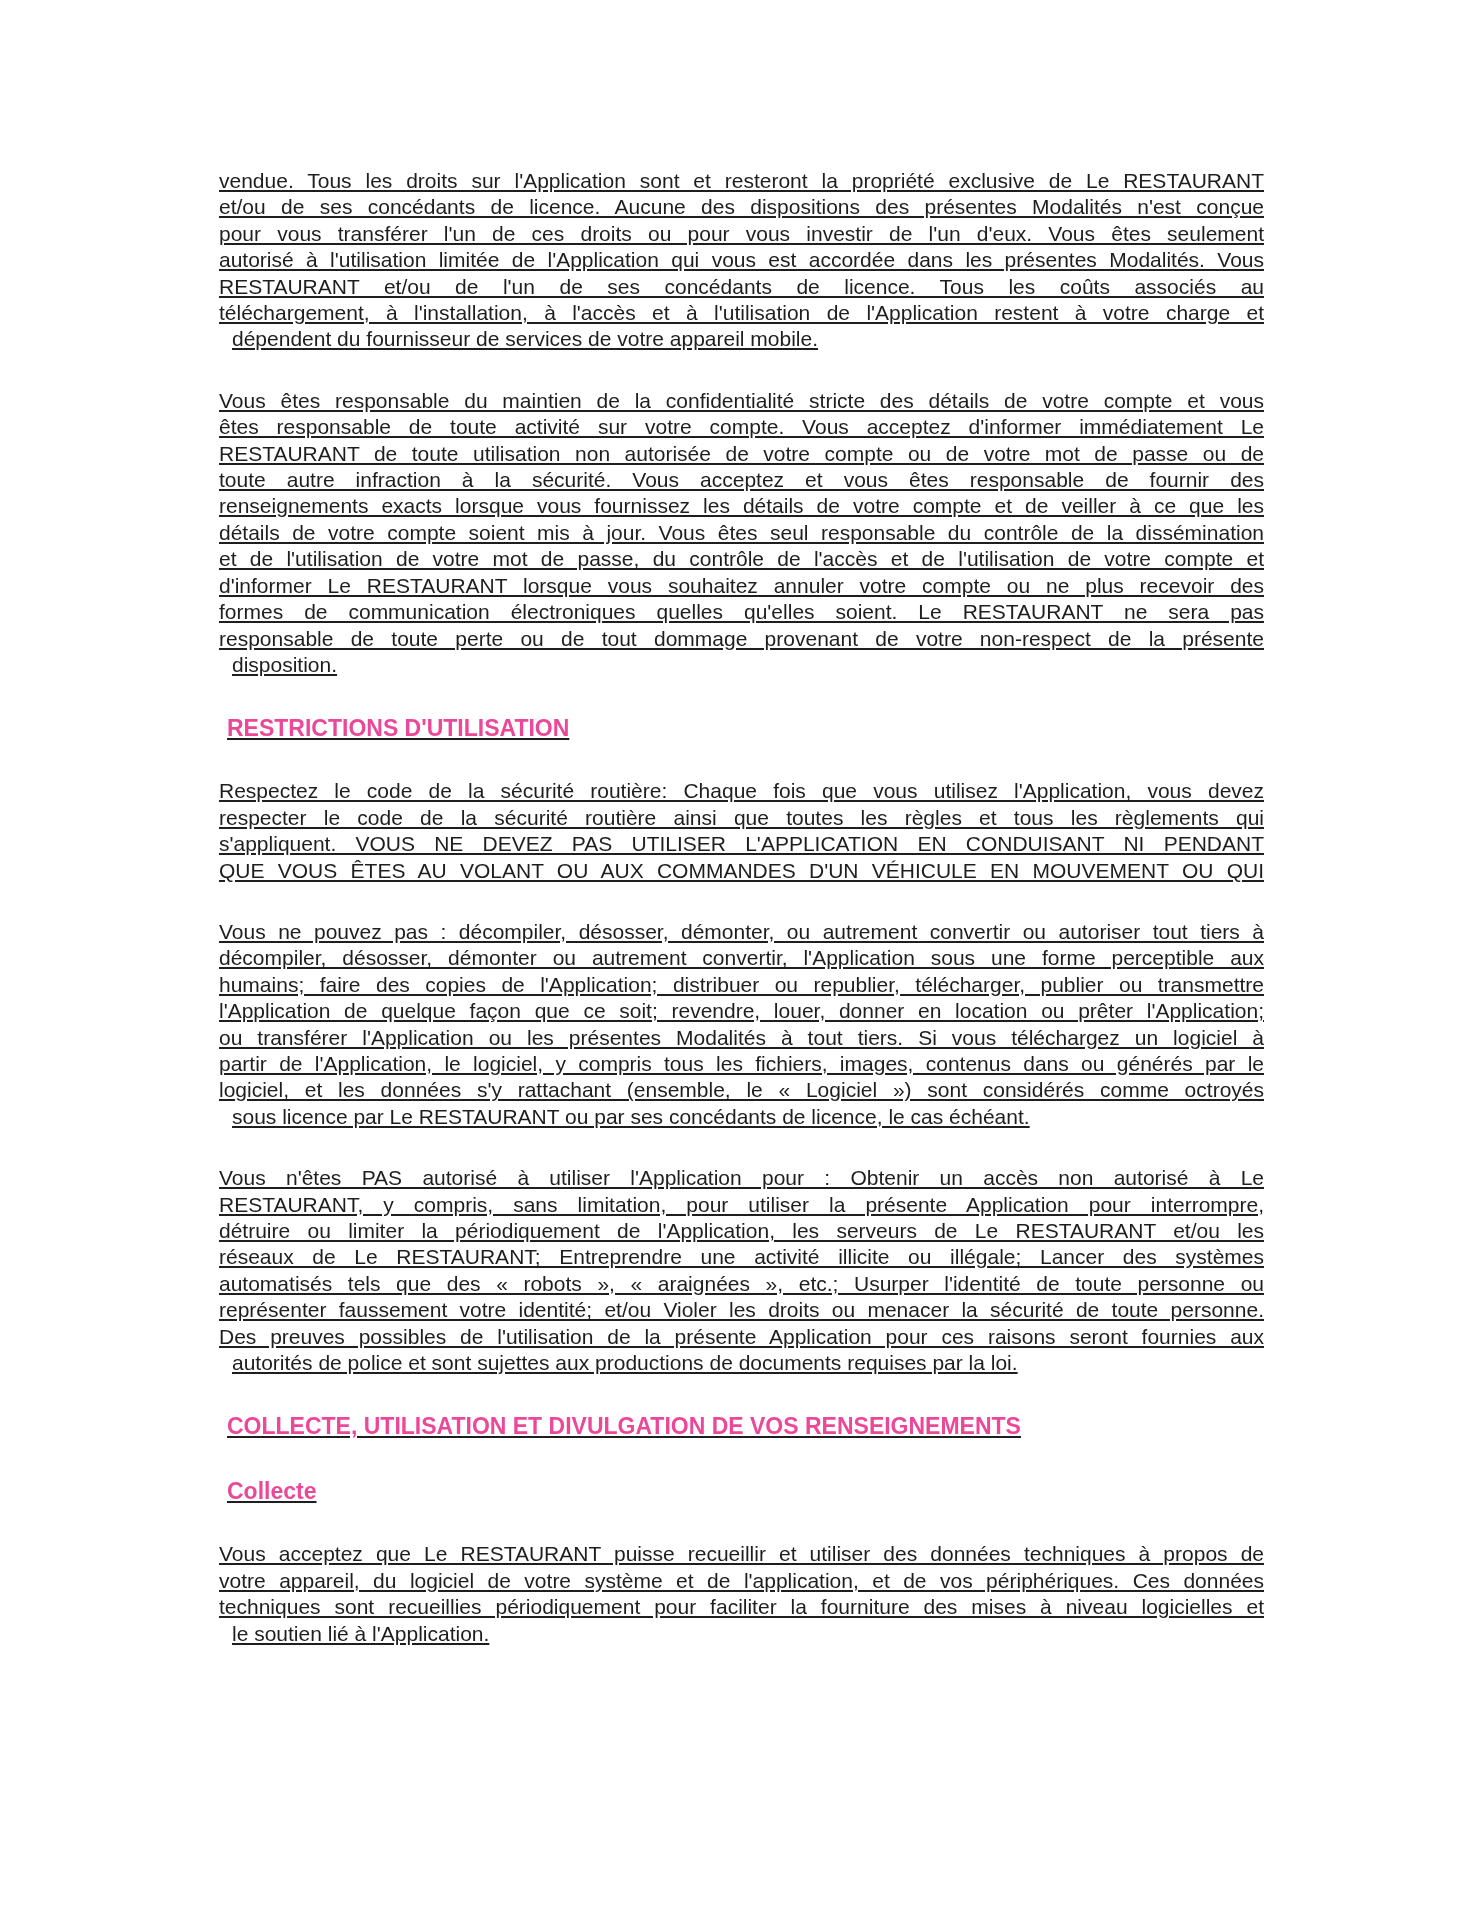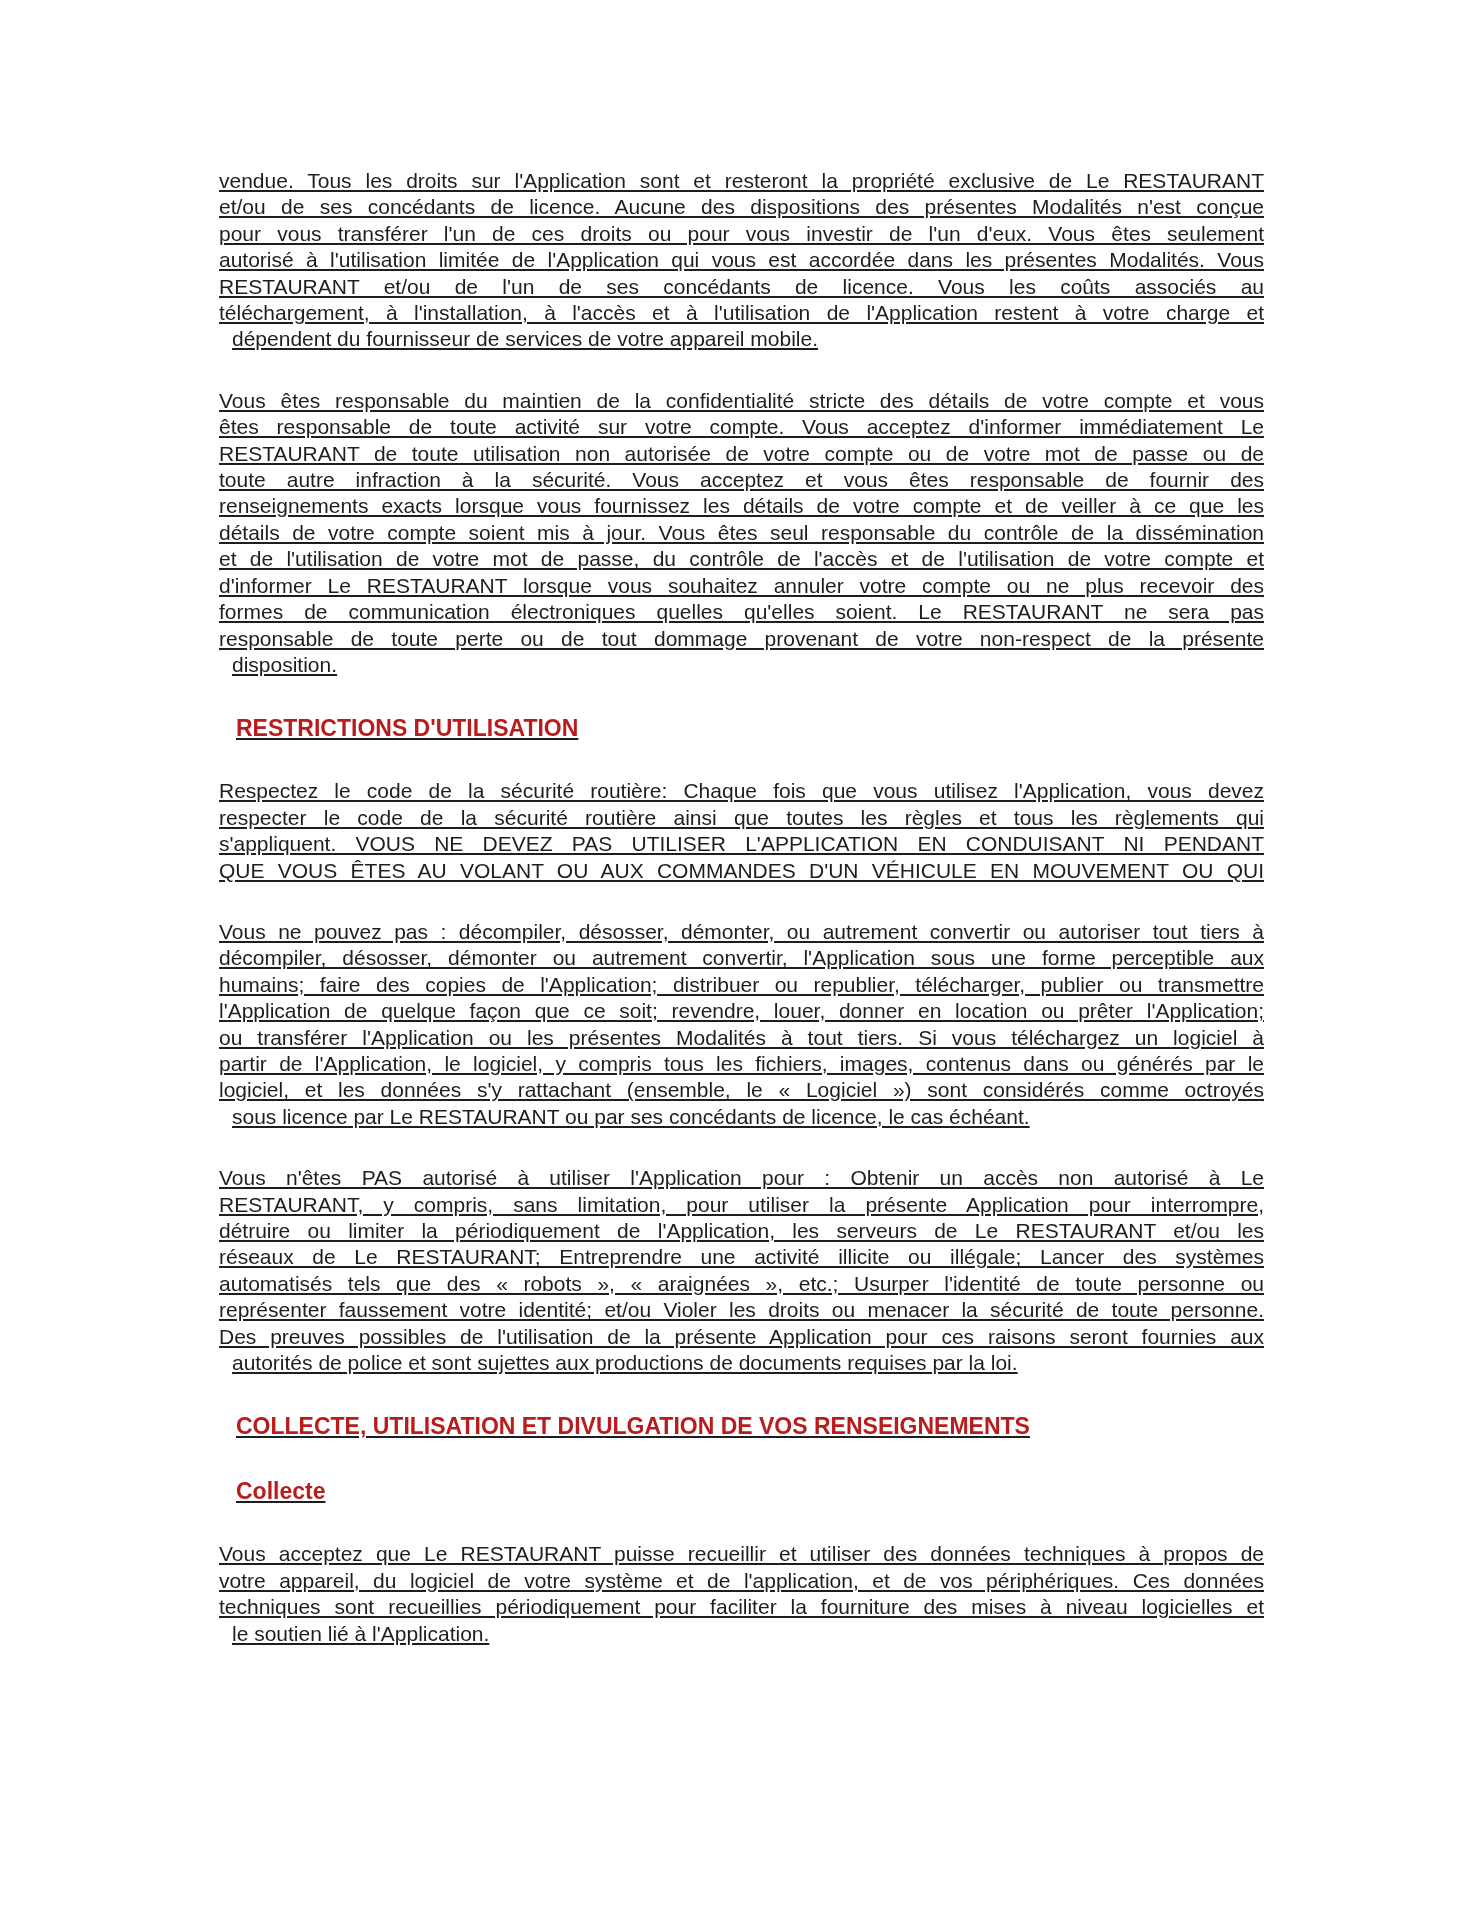--- a/index.html
+++ b/index.html
@@ -24,35 +24,35 @@
     font-size: 21px;
     line-height: 26.4px;
     text-align: justify;
     text-align-last: justify;
   }
   .line.last { text-align-last: left; margin-left: 13px; }
   .heading, .subheading {
     font-size: 23px;
     font-weight: 700;
     line-height: 30px;
-    margin: 0 0 35px 17px;
-    color: #b91c1c;
+    margin: 0 0 35px 8px;
+    color: #ec4899;
   }
 </style>
 </head>
 <body>
 
 <main class="text-column">
   <div id="doc-body">
       <div class="paragraph">
         <div class="line">vendue. Tous les droits sur l'Application sont et resteront la propriété exclusive de Le RESTAURANT</div>
         <div class="line">et/ou de ses concédants de licence. Aucune des dispositions des présentes Modalités n'est conçue</div>
         <div class="line">pour vous transférer l'un de ces droits ou pour vous investir de l'un d'eux. Vous êtes seulement</div>
         <div class="line">autorisé à l'utilisation limitée de l'Application qui vous est accordée dans les présentes Modalités. Vous</div>
-        <div class="line">RESTAURANT et/ou de l'un de ses concédants de licence. Vous les coûts associés au</div>
+        <div class="line">RESTAURANT et/ou de l'un de ses concédants de licence. Tous les coûts associés au</div>
         <div class="line">téléchargement, à l'installation, à l'accès et à l'utilisation de l'Application restent à votre charge et</div>
         <div class="line last">dépendent du fournisseur de services de votre appareil mobile.</div>
       </div>
       <div class="paragraph">
         <div class="line">Vous êtes responsable du maintien de la confidentialité stricte des détails de votre compte et vous</div>
         <div class="line">êtes responsable de toute activité sur votre compte. Vous acceptez d'informer immédiatement Le</div>
         <div class="line">RESTAURANT de toute utilisation non autorisée de votre compte ou de votre mot de passe ou de</div>
         <div class="line">toute autre infraction à la sécurité. Vous acceptez et vous êtes responsable de fournir des</div>
         <div class="line">renseignements exacts lorsque vous fournissez les détails de votre compte et de veiller à ce que les</div>
         <div class="line">détails de votre compte soient mis à jour. Vous êtes seul responsable du contrôle de la dissémination</div>

